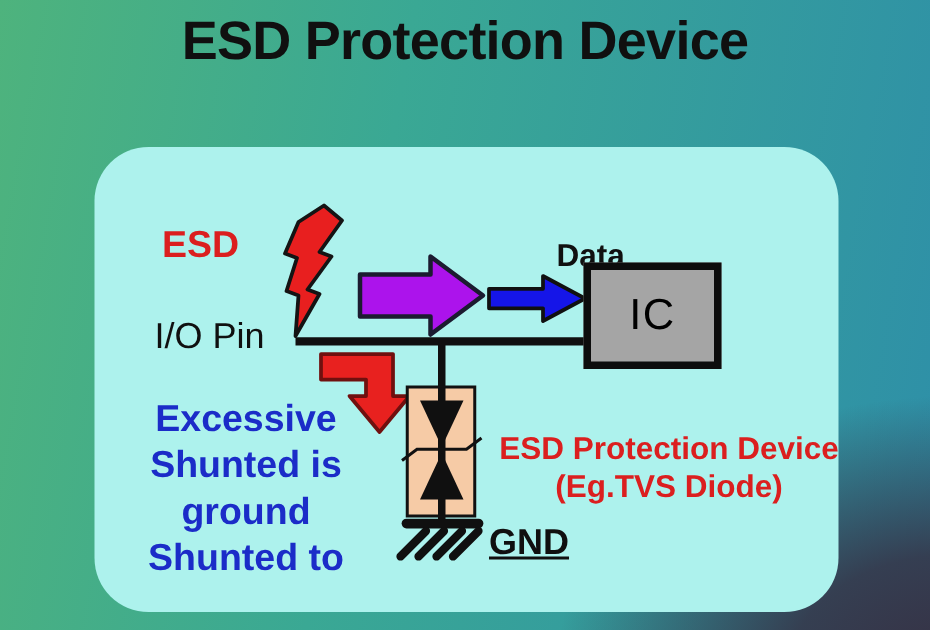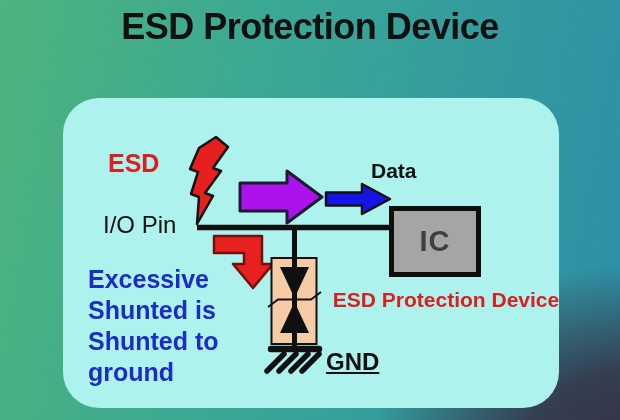--- a/index.html
+++ b/index.html
@@ -17,27 +17,27 @@
   .panel{
     position:absolute;left:63px;top:98px;width:496px;height:310px;
     background:#ADF2ED;border-radius:36px;
   }
   .overlay{position:absolute;left:0;top:0;width:620px;height:420px;}
   .lbl{position:absolute;white-space:nowrap;}
   .esd-lbl{left:108px;top:149px;font-size:25px;font-weight:bold;color:#DB1F1F;}
   .iopin-lbl{left:103px;top:211px;font-size:24px;font-weight:normal;color:#101010;}
   .data-lbl{left:331px;top:159px;font-size:21px;font-weight:bold;color:#101010;margin-left:40px;}
   .ic-box{
-    position:absolute;left:389px;top:206px;width:92px;height:71px;box-sizing:border-box;
+    position:absolute;left:389px;top:175px;width:92px;height:71px;box-sizing:border-box;
     background:#A5A5A5;border:5px solid #0d0d0d;
     display:flex;align-items:center;justify-content:center;
-    color:#404040;font-size:29px;font-weight:bold;letter-spacing:1px;
+    color:#000000;font-size:29px;font-weight:normal;letter-spacing:1px;
   }
   .shunt-cap{
-    position:absolute;left:88px;top:264px;width:152px;
+    position:absolute;left:88px;top:264px;width:152px;text-align:center;
     color:#1B2CC8;font-size:25px;line-height:31px;font-weight:bold;
   }
   .prot-cap{
     position:absolute;left:330px;top:287px;width:232px;text-align:center;
     color:#DB1F1F;font-size:21px;line-height:25px;font-weight:bold;
   }
   .gnd-lbl{left:326px;top:348px;font-size:24px;font-weight:bold;color:#101010;text-decoration:underline;}
 </style>
 </head>
 <body>
@@ -85,23 +85,24 @@
   <div class="lbl iopin-lbl">I/O Pin</div>
   <div class="lbl data-lbl">Data</div>
 
   <div class="ic-box">
     <span>IC</span>
   </div>
 
   <div class="shunt-cap">
     <div>Excessive</div>
     <div>Shunted is</div>
+    <div>ground</div>
     <div>Shunted to</div>
-    <div>ground</div>
   </div>
 
   <div class="prot-cap">
     <div>ESD Protection Device</div>
+    <div>(Eg.TVS Diode)</div>
   </div>
 
   <div class="lbl gnd-lbl">GND</div>
 
 </div>
 
 </body></html>

